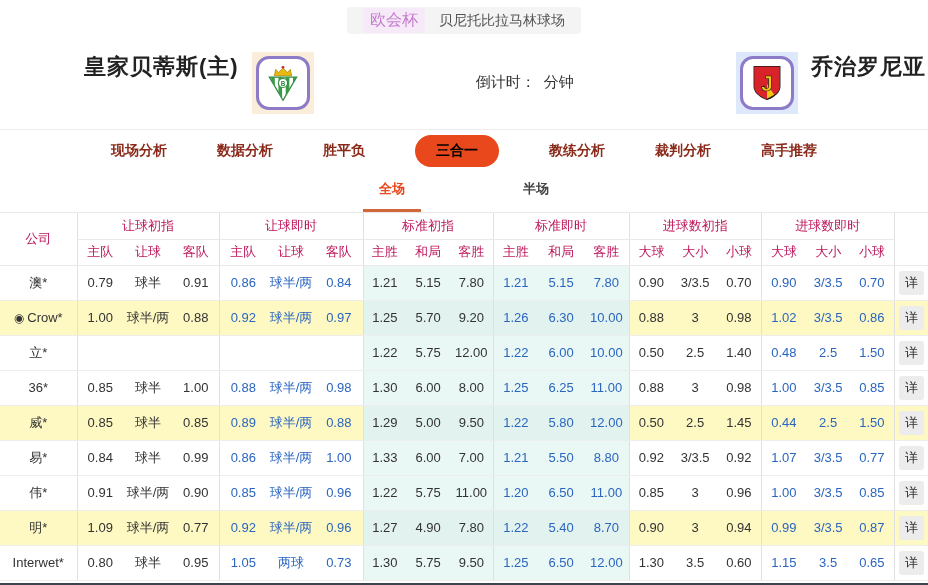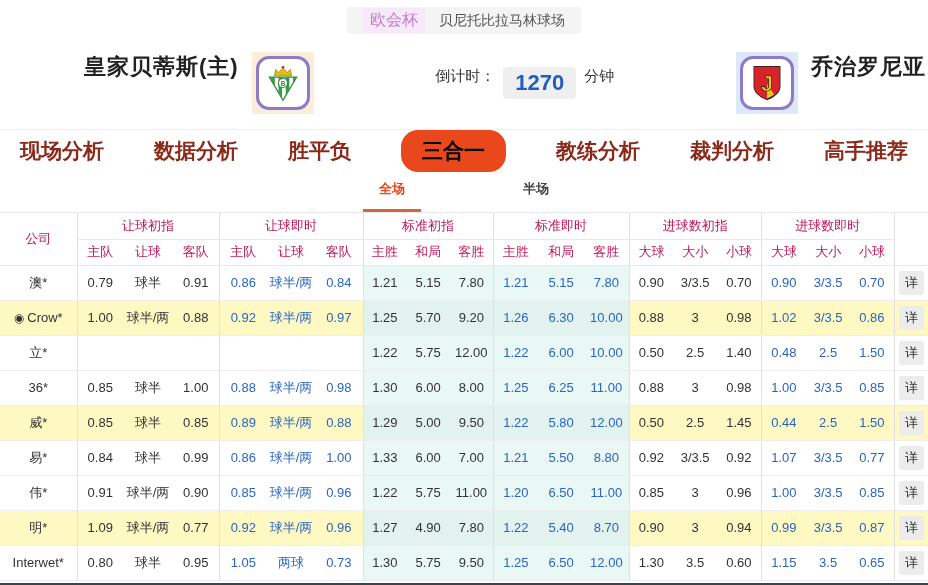--- a/index.html
+++ b/index.html
@@ -21,21 +21,21 @@
   .team-name { font-size:22px; font-weight:bold; color:#222; letter-spacing:1px; white-space:nowrap; }
   .logo-outer { width:62px; height:62px; display:flex; align-items:center; justify-content:center; }
   .logo-outer.home { background:#faeeda; }
   .logo-outer.away { background:#dde8fa; }
   .logo-inner { width:54px; height:54px; background:#fff; border:3px solid #8e7bc8; border-radius:13px; display:flex; align-items:center; justify-content:center; }
   .countdown { display:flex; gap:8px; font-size:15px; color:#333; }
   .countdown .num { background:#efefef; border-radius:4px; padding:3px 12px; color:#1f5fc0; font-size:22px; font-weight:bold; }
 
   
   .nav-row { height:42px; display:flex; align-items:center; justify-content:center; gap:50px; }
-  .nav-tab { font-size:21px; font-weight:bold; color:#8a2a1a; cursor:pointer; white-space:nowrap; }
+  .nav-tab { font-size:14px; font-weight:bold; color:#8a2a1a; cursor:pointer; white-space:nowrap; }
   .nav-tab.active { background:#e8481c; color:#000000; padding:7px 21px; border-radius:17px; }
 
   
   .sub-row { height:41px; display:flex; align-items:flex-end; justify-content:center; gap:86px; border-bottom:1px solid #e8e8e8; }
   .sub-tab { font-size:13px; font-weight:bold; color:#444; padding:0 16px 11px 16px; border-bottom:3px solid transparent; cursor:pointer; }
   .sub-tab.active { color:#e8481c; border-bottom-color:#d0683a; }
 
   
   table.odds { width:928px; border-collapse:collapse; table-layout:fixed; font-size:13px; }
   .odds th { font-weight:normal; color:#be185d; height:26px; border-bottom:1px solid #e9e9e9; text-align:center; }
@@ -85,21 +85,20 @@
             </g>
             <circle cx="22" cy="22" r="5" fill="#fff" stroke="#2f8a3c" stroke-width="1.2"></circle>
             <text x="22" y="25" font-size="7" font-weight="bold" fill="#2f8a3c" text-anchor="middle" font-family="Liberation Sans, sans-serif">B</text>
           </svg>
         </span>
       </span>
     </div>
 
     <div class="countdown">
       <span>倒计时：</span>
-      <span class="num">1270</span>
       <span>分钟</span>
     </div>
 
     <div class="team">
       <span class="logo-outer away">
         <span class="logo-inner">
           <svg width="40" height="40" viewBox="0 0 44 44">
             <path d="M8 4 h28 v22 c0 9 -14 14 -14 14 s-14 -5 -14 -14 z" fill="#f2c40f" stroke="#1a1a1a" stroke-width="1.6"></path>
             <path d="M8 4 h14 v36 c0 0 -14 -5 -14 -14 z" fill="#d8232a"></path>
             <path d="M22 4 h14 v22 c0 4 -3 7 -6 9 l-8 -12 z" fill="#d8232a"></path>

